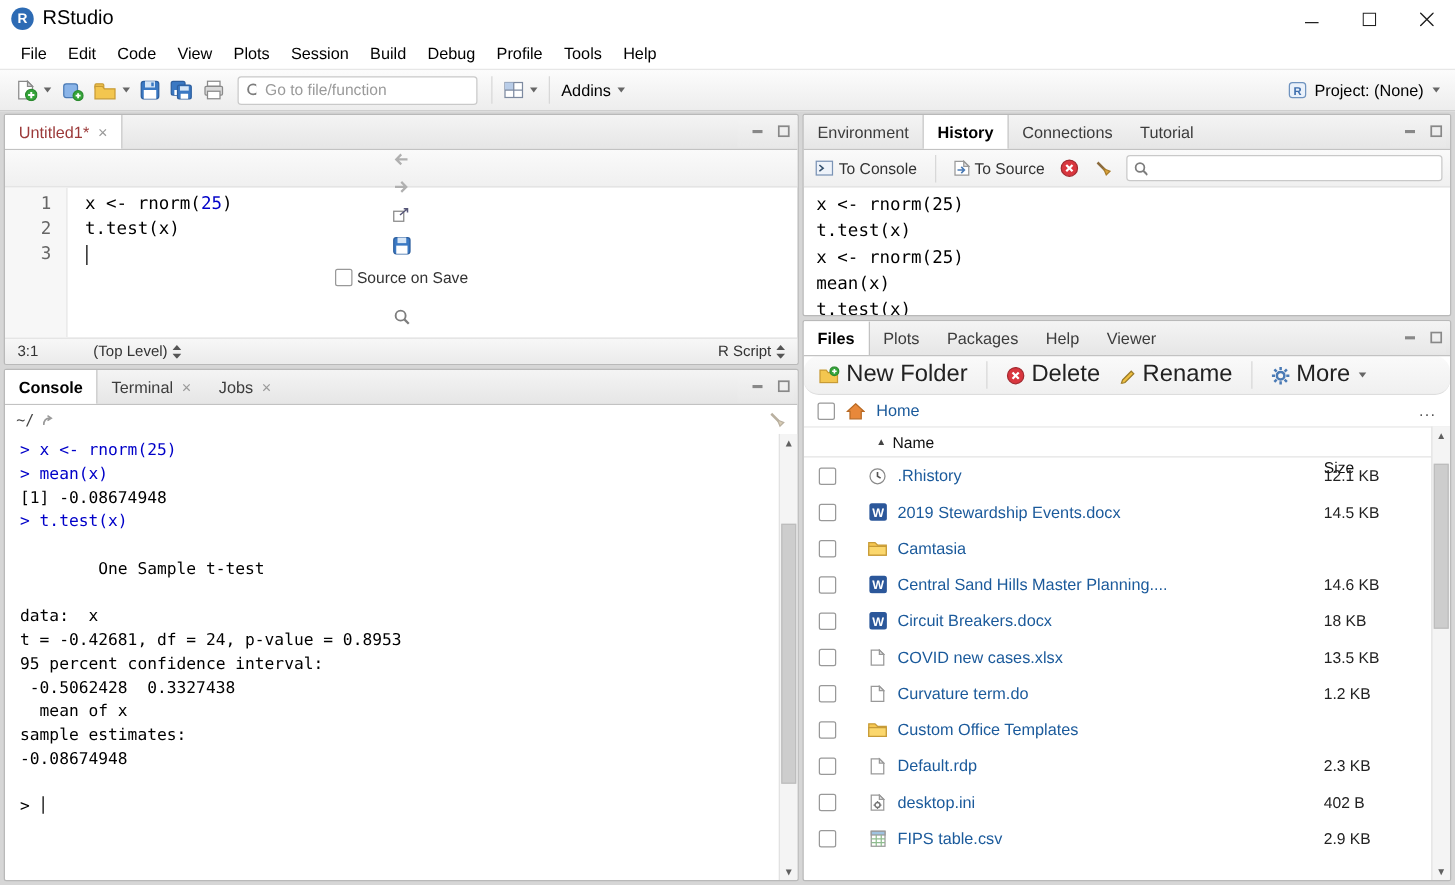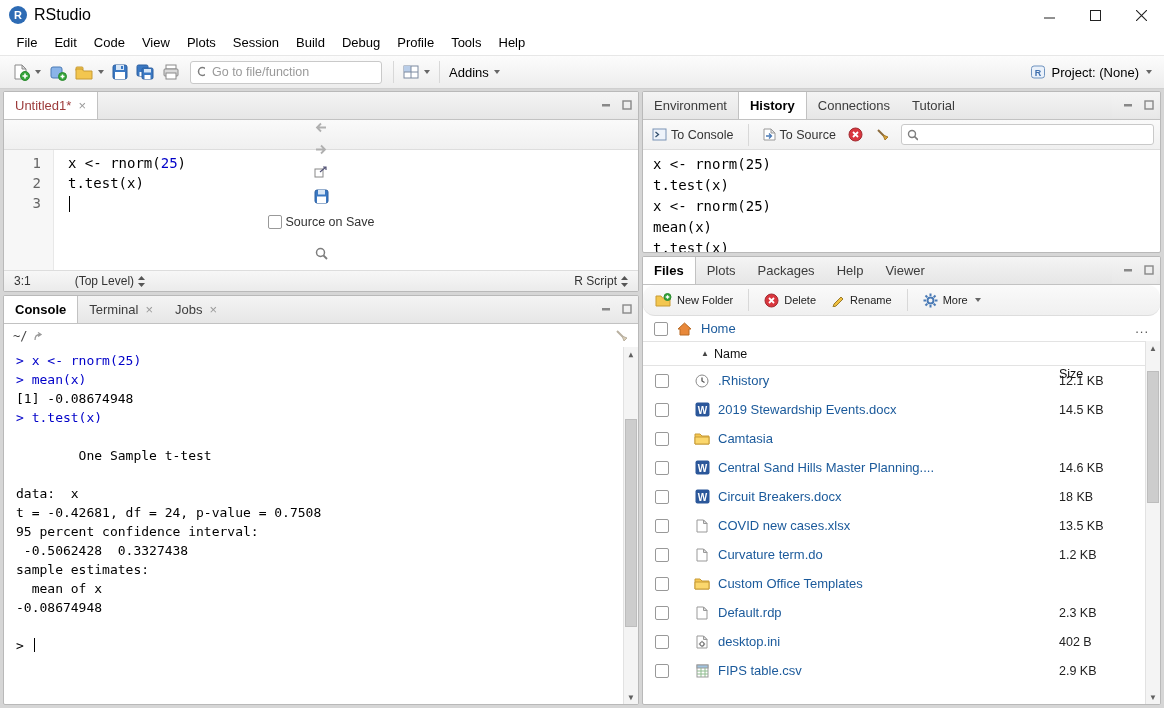--- a/index.html
+++ b/index.html
@@ -103,21 +103,21 @@
                display:flex;align-items:center;padding:0 6px;gap:6px;font-size:12.5px;color:#333;}
   .env-search{margin-left:2px;flex:1;display:flex;align-items:center;gap:4px;border:1px solid #c9c9c9;
               border-radius:3px;height:19px;background:#fff;padding:0 5px;min-width:60px;}
   .env-search input{border:none;outline:none;width:100%;font-size:12px;background:transparent;}
   .history-body{flex:1;font-family:"DejaVu Sans Mono","Liberation Mono",monospace;font-size:14px;line-height:21px;
                 padding:4px 10px;}
   .history-line{white-space:pre;}
 
   
   .files-toolbar{height:30px;min-height:30px;background:linear-gradient(#fafafa,#f0f0f0);border-bottom:1px solid #ddd;
-                 display:flex;align-items:center;padding:0 7px;gap:5px;font-size:11px;color:#222;border-radius:12px;}
+                 display:flex;align-items:center;padding:0 7px;gap:5px;font-size:19px;color:#222;border-radius:12px;}
   .ft-btn{display:flex;align-items:center;gap:5px;padding:2px 5px;}
   .files-crumb{height:25px;min-height:25px;display:flex;align-items:center;padding:0 11px;gap:9px;}
   .crumb-home{color:#1b5a9b;}
   .crumb-ellipsis{margin-left:auto;color:#555;letter-spacing:1px;}
   .files-table{flex:1;display:flex;flex-direction:column;position:relative;overflow:hidden;}
   .files-header{height:23px;min-height:23px;display:flex;align-items:center;border-top:1px solid #e3e3e3;
                 border-bottom:1px solid #e3e3e3;font-size:12.5px;color:#111;padding-right:15px;}
   .fh-name{padding-left:58px;display:flex;align-items:center;gap:5px;flex:1;}
   .sort{font-size:8px;color:#444;}
   .fh-size{width:86px;margin-top:40px;}
@@ -441,25 +441,25 @@
           <div>
 
           <div class="console-line input">&gt; x &lt;- rnorm(25)</div>
               <div class="console-line input">&gt; mean(x)</div>
               <div class="console-line output">[1] -0.08674948</div>
               <div class="console-line input">&gt; t.test(x)</div>
               <div class="console-line output"></div>
               <div class="console-line output">        One Sample t-test</div>
               <div class="console-line output"></div>
               <div class="console-line output">data:  x</div>
-              <div class="console-line output">t = -0.42681, df = 24, p-value = 0.7508</div>
+              <div class="console-line output">t = -0.42681, df = 24, p-value = 0.8953</div>
               <div class="console-line output">95 percent confidence interval:</div>
               <div class="console-line output"> -0.5062428  0.3327438</div>
+              <div class="console-line output">  mean of x</div>
               <div class="console-line output">sample estimates:</div>
-              <div class="console-line output">  mean of x</div>
               <div class="console-line output">-0.08674948</div>
               <div class="console-line output"></div>
             </div>
           <div class="prompt-row"><span>&gt;</span><span class="console-caret"></span></div>
           <div class="vscroll">
             <div class="vs-btn">▲</div>
             <div class="vs-thumb console-thumb"></div>
             <div class="vs-btn down">▼</div>
           </div>
         </div>

